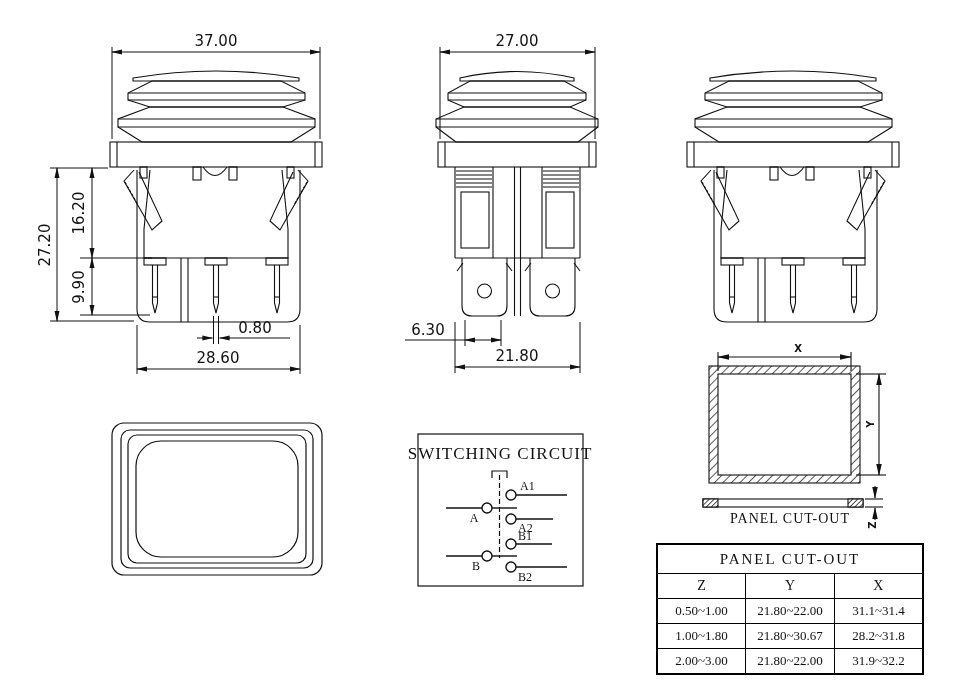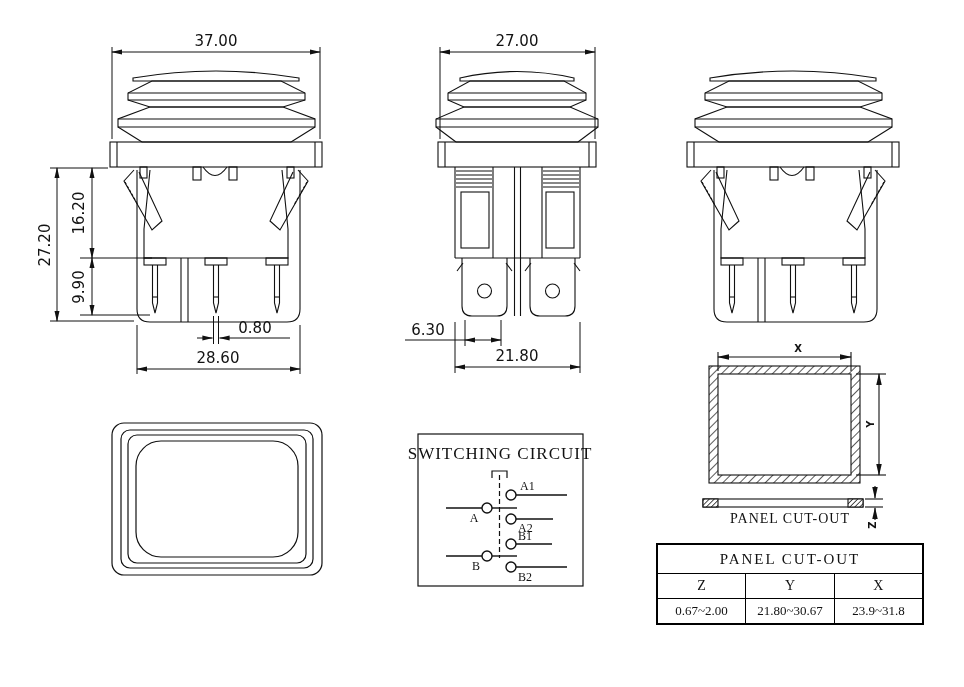--- a/index.html
+++ b/index.html
@@ -254,19 +254,29 @@
     <tbody>
         <tr>
       <td colspan="3" class="tt">PANEL CUT-OUT</td>
     </tr>
     <tr>
       <td class="ch c1">Z</td>
       <td class="ch c2">Y</td>
       <td class="ch c3">X</td>
     </tr>
     <tr>
-      <td>0.67~2.00</td>
+      <td>0.50~1.00</td>
+      <td>21.80~22.00</td>
+      <td>31.1~31.4</td>
+    </tr>
+    <tr>
+      <td>1.00~1.80</td>
       <td>21.80~30.67</td>
-      <td>23.9~31.8</td>
+      <td>28.2~31.8</td>
+    </tr>
+    <tr>
+      <td>2.00~3.00</td>
+      <td>21.80~22.00</td>
+      <td>31.9~32.2</td>
     </tr>
   </tbody>
     </table>
 </div>
 
 </body></html>

